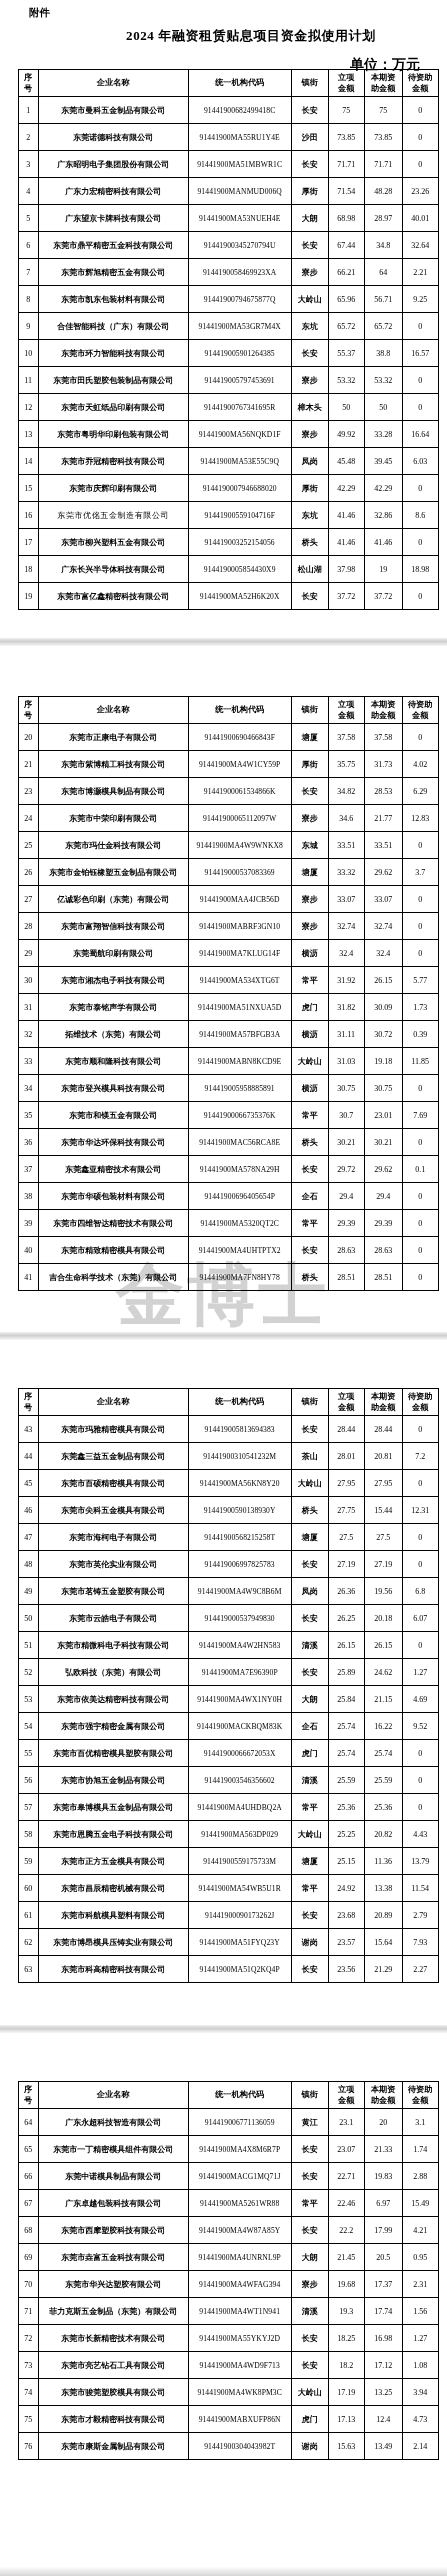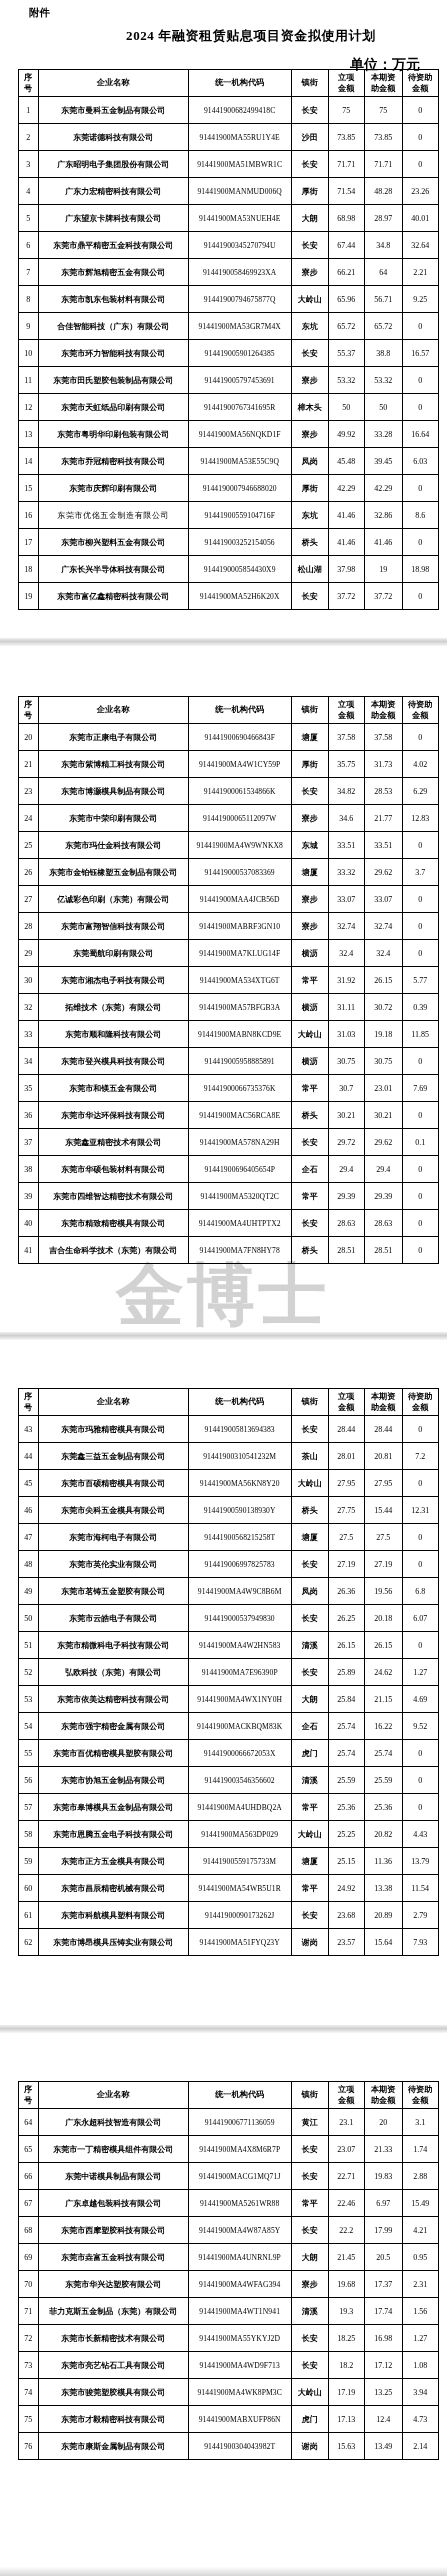--- a/index.html
+++ b/index.html
@@ -374,20 +374,29 @@
           <tr>
             <td class="c-serial">30</td>
             <td class="c-name">东莞市湘杰电子科技有限公司</td>
             <td class="c-code">91441900MA534XTG6T</td>
             <td class="c-town">常平</td>
             <td class="c-num">31.92</td>
             <td class="c-num">26.15</td>
             <td class="c-num">5.77</td>
           </tr>
           <tr>
+            <td class="c-serial">31</td>
+            <td class="c-name">东莞市泰铭声学有限公司</td>
+            <td class="c-code">91441900MA51NXUA5D</td>
+            <td class="c-town">虎门</td>
+            <td class="c-num">31.82</td>
+            <td class="c-num">30.09</td>
+            <td class="c-num">1.73</td>
+          </tr>
+          <tr>
             <td class="c-serial">32</td>
             <td class="c-name">拓维技术（东莞）有限公司</td>
             <td class="c-code">91441900MA57BFGB3A</td>
             <td class="c-town">横沥</td>
             <td class="c-num">31.11</td>
             <td class="c-num">30.72</td>
             <td class="c-num">0.39</td>
           </tr>
           <tr>
             <td class="c-serial">33</td>
@@ -669,20 +678,29 @@
           </tr>
           <tr>
             <td class="c-serial">62</td>
             <td class="c-name">东莞市博昂模具压铸实业有限公司</td>
             <td class="c-code">91441900MA51FYQ23Y</td>
             <td class="c-town">谢岗</td>
             <td class="c-num">23.57</td>
             <td class="c-num">15.64</td>
             <td class="c-num">7.93</td>
           </tr>
+          <tr>
+            <td class="c-serial">63</td>
+            <td class="c-name">东莞市科高精密科技有限公司</td>
+            <td class="c-code">91441900MA51Q2KQ4P</td>
+            <td class="c-town">长安</td>
+            <td class="c-num">23.56</td>
+            <td class="c-num">21.29</td>
+            <td class="c-num">2.27</td>
+          </tr>
         </tbody>
       </table>
     </div>
   <div class="tbl-slot" style="top: 2081px;">
       <table class="grid">
         <colgroup>
           <col style="width: 20px;">
           <col style="width: 150px;">
           <col style="width: 103px;">
           <col style="width: 37px;">

